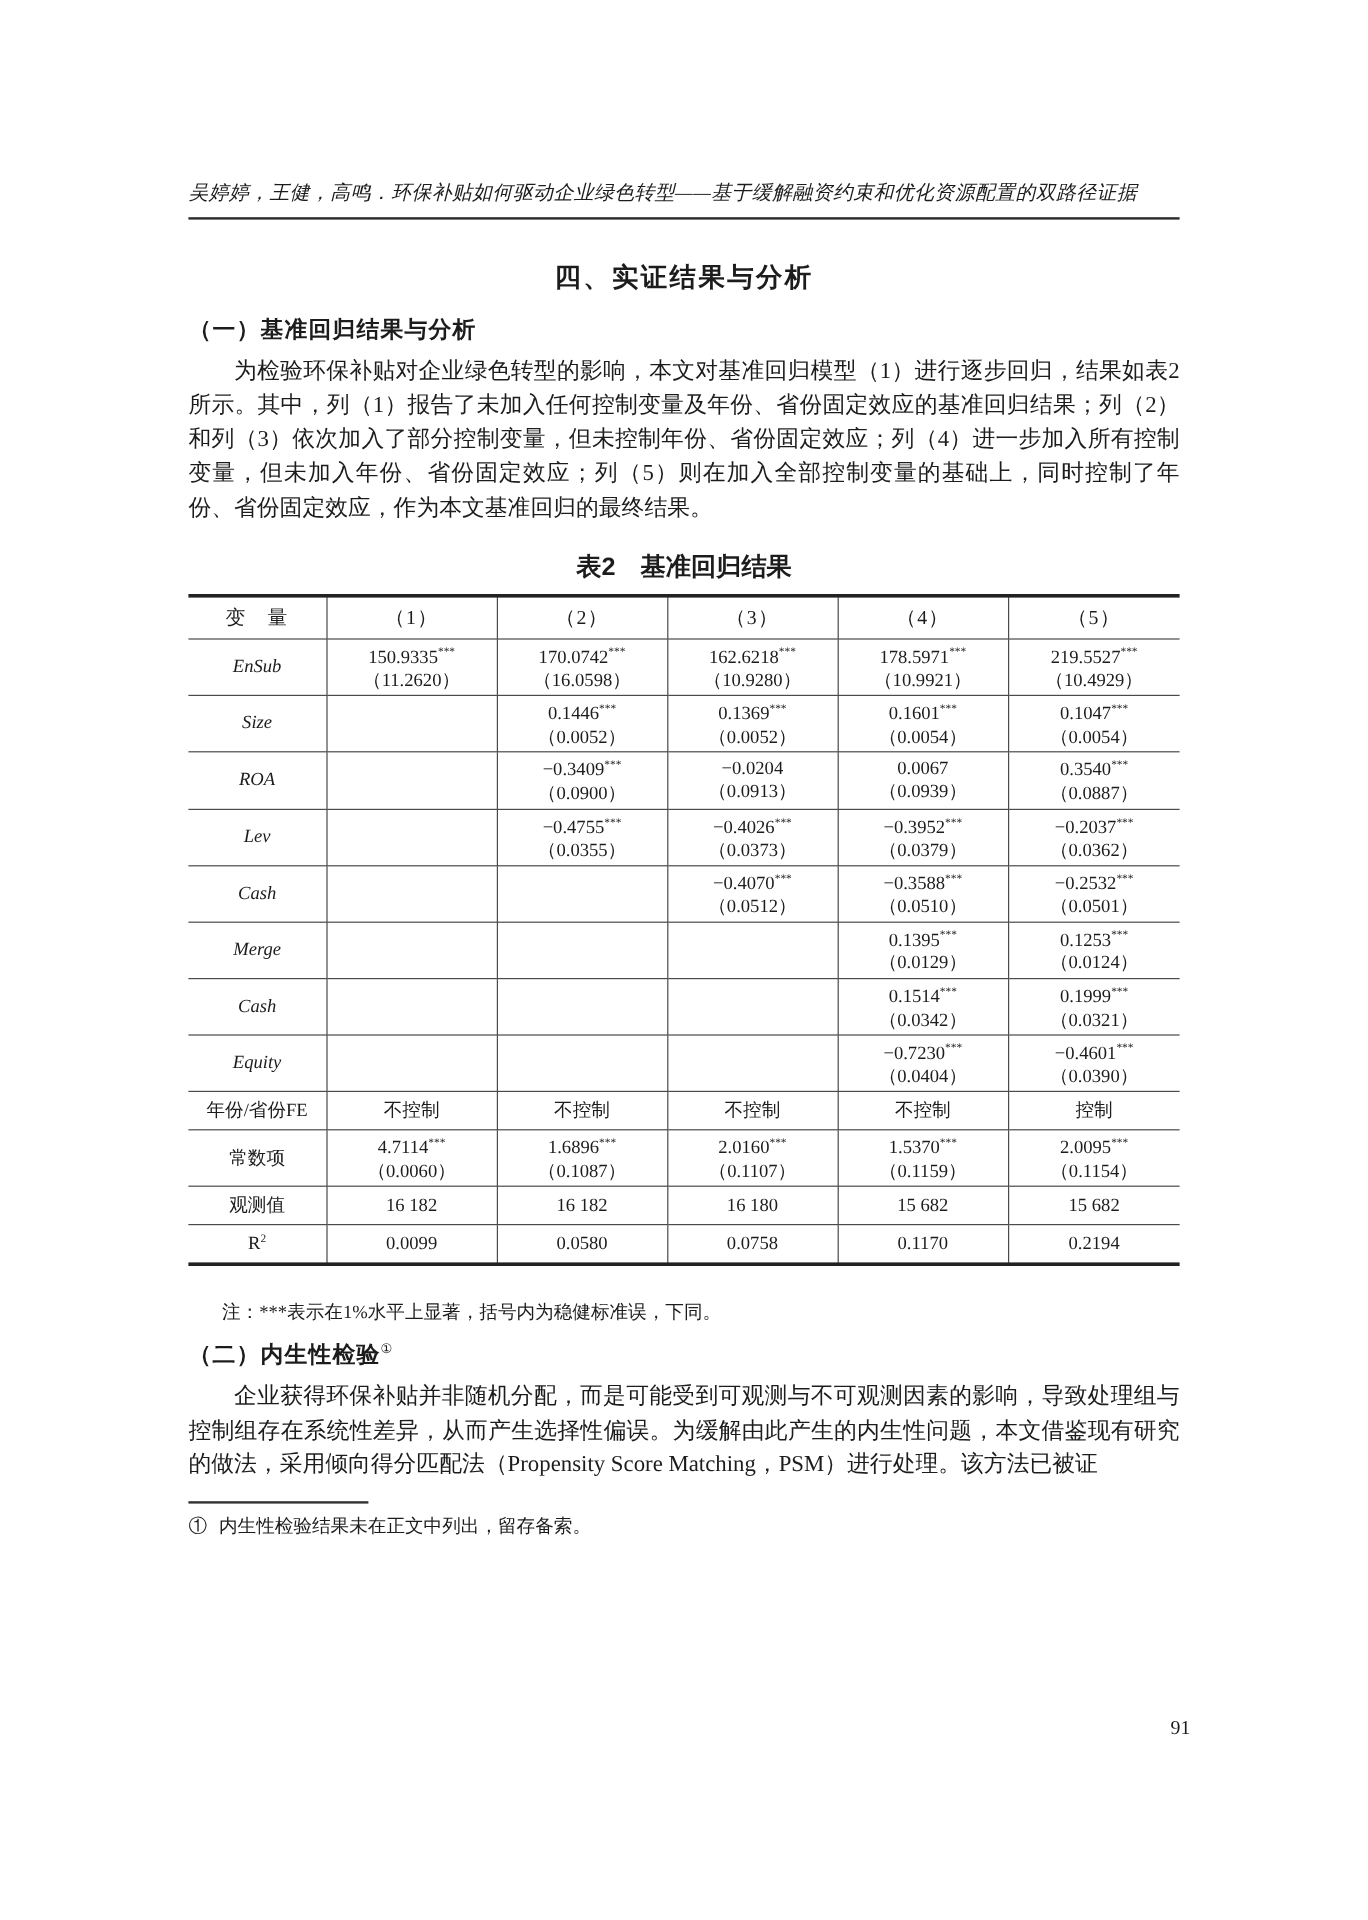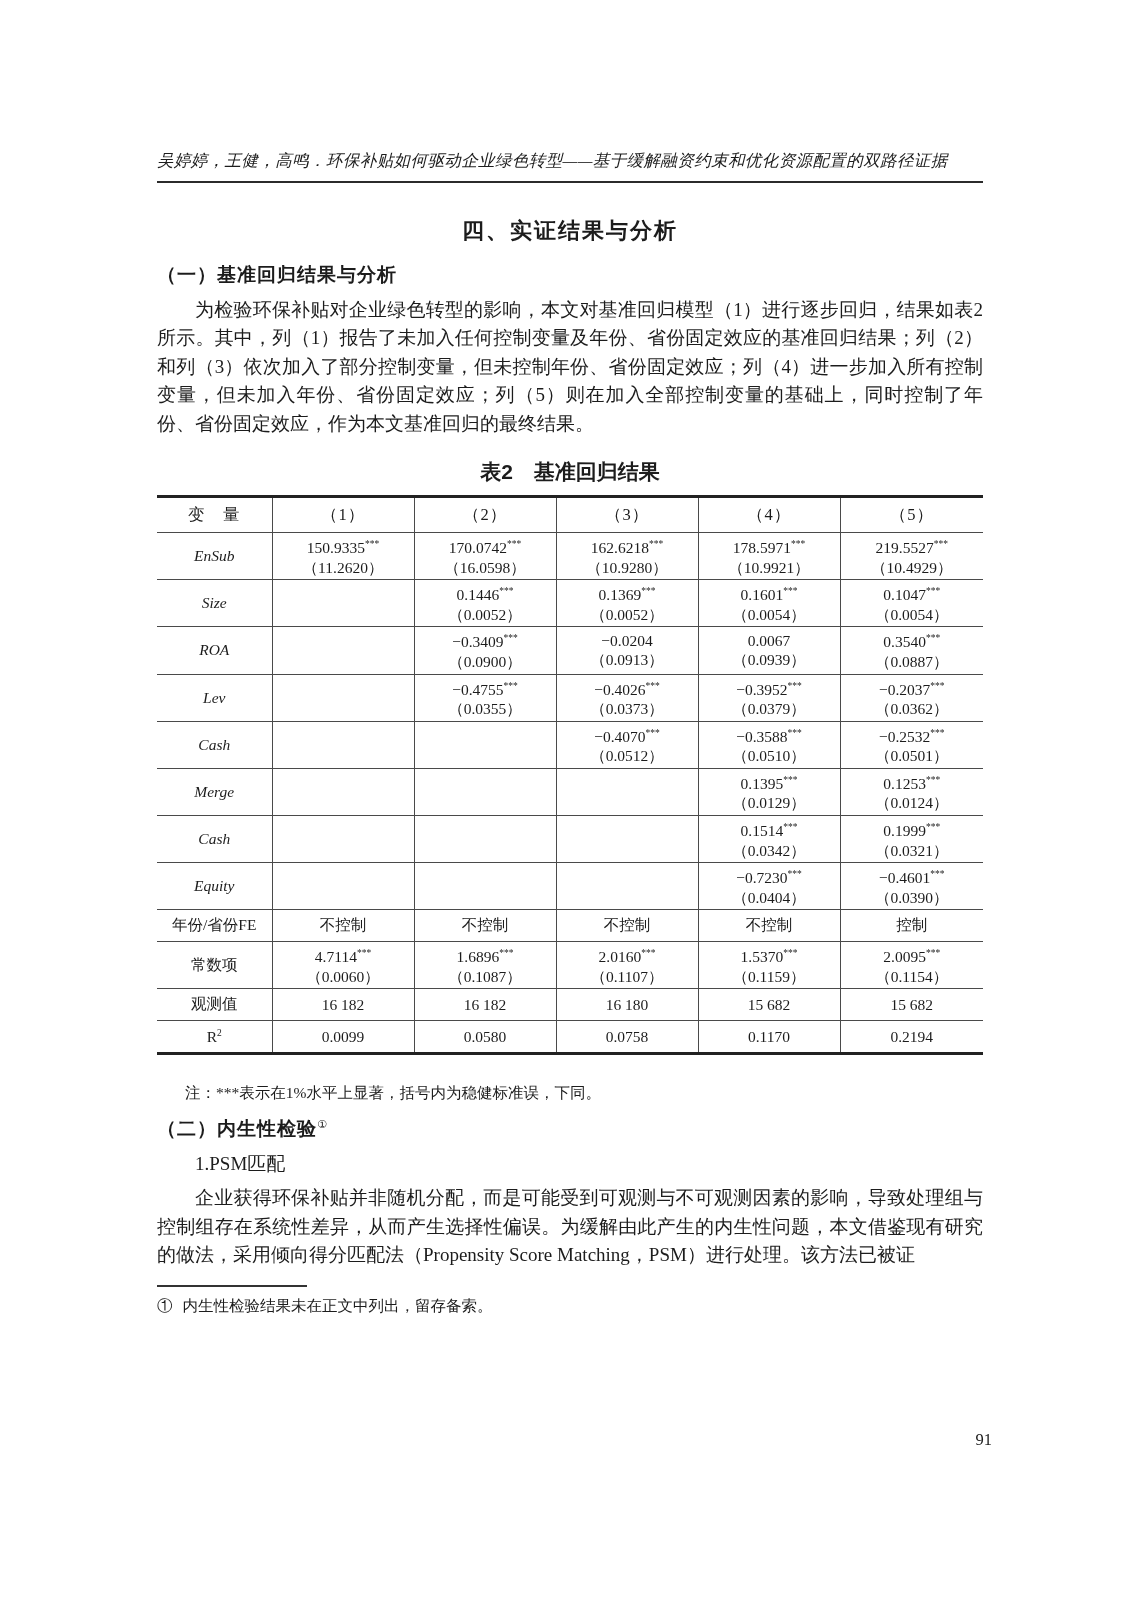--- a/index.html
+++ b/index.html
@@ -332,21 +332,20 @@
           <td>0.1170</td>
           <td>0.2194</td>
         </tr>
       </tbody>
   </table>
 
   <div class="table-note">注：***表示在1%水平上显著，括号内为稳健标准误，下同。</div>
 
   <div class="sub-heading"><span>（二）内生性检验</span><sup>①</sup></div>
 
-  <p class="psm-item">1.PSM匹配</p>
 
   <p class="body-para">企业获得环保补贴并非随机分配，而是可能受到可观测与不可观测因素的影响，导致处理组与控制组存在系统性差异，从而产生选择性偏误。为缓解由此产生的内生性问题，本文借鉴现有研究的做法，采用倾向得分匹配法（Propensity Score Matching，PSM）进行处理。该方法已被证</p>
 
   <div class="foot-rule"></div>
   <div class="footnote">
     <span class="fn-marker">①</span><span>内生性检验结果未在正文中列出，留存备索。</span>
   </div>
 
   <div class="page-number">91</div>
 

